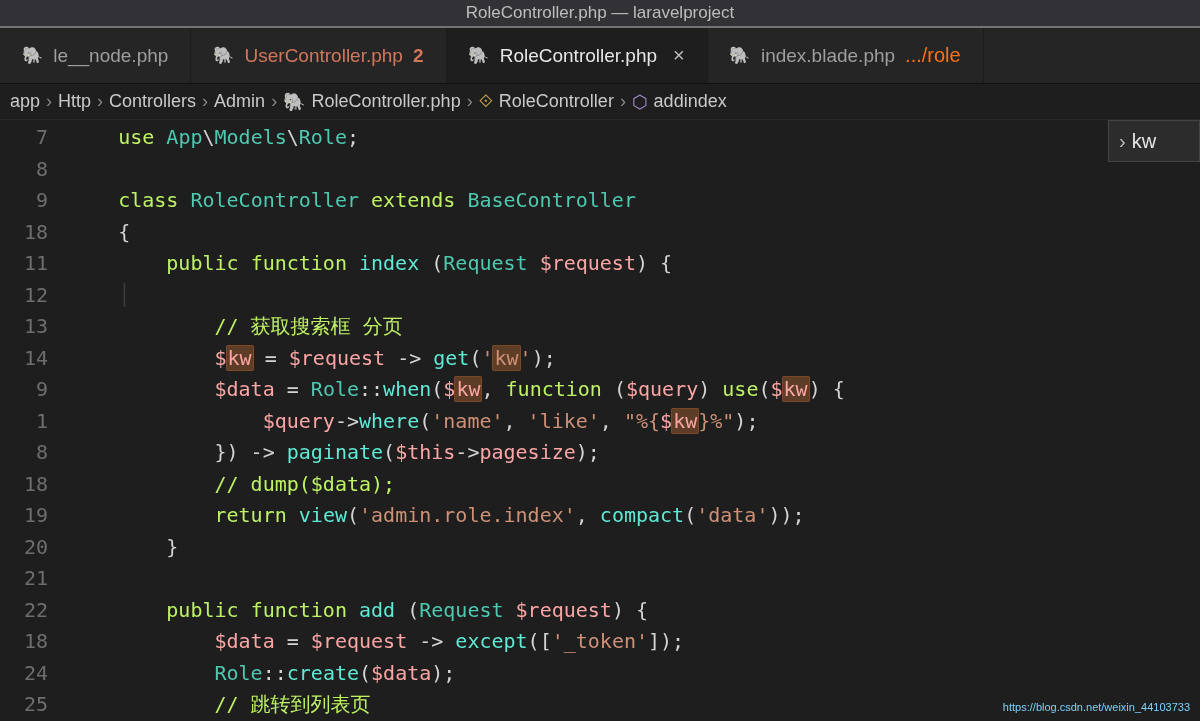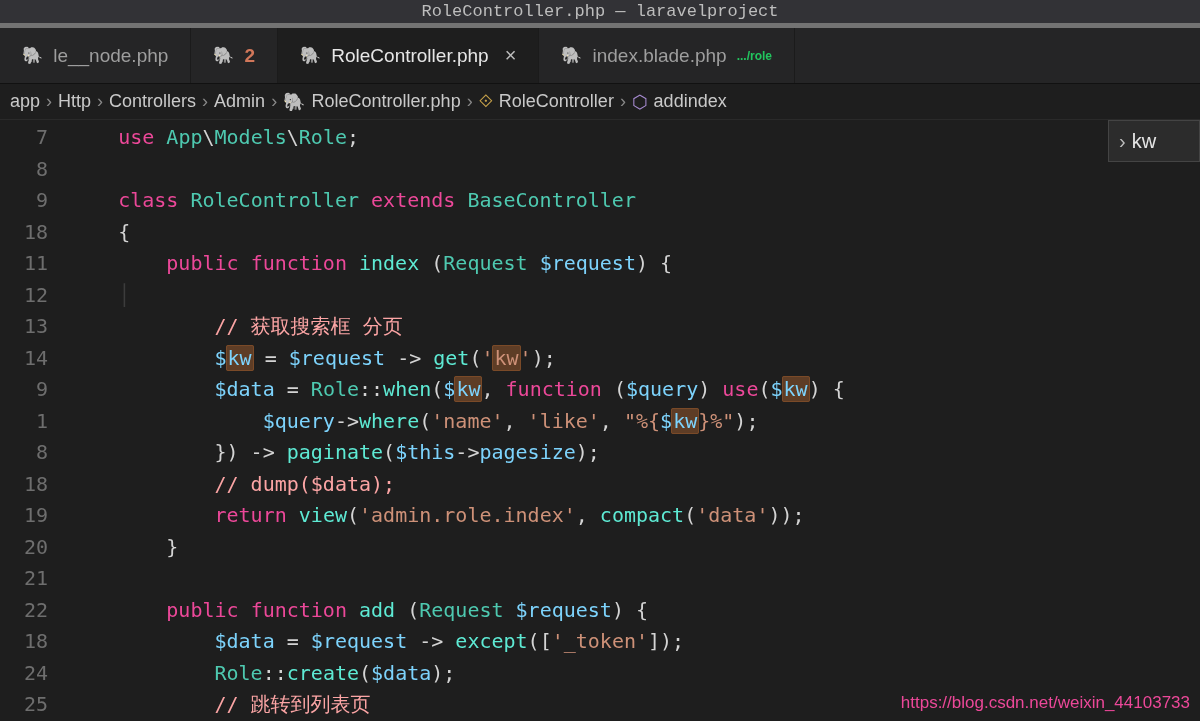--- a/index.html
+++ b/index.html
@@ -9,26 +9,26 @@
     font-family: "Menlo", "Consolas", monospace;
     color: #d4d4d4;
     font-size: 18px;
     position: relative;
   }
 
   
   .titlebar {
     height: 28px;
     background: #323236;
-    border-bottom: 5px solid #737373;
+    border-bottom: 2px solid #737373;
     display: flex;
     align-items: center;
     justify-content: center;
     color: #bdbdbd;
-    font-family: Liberation Mono, monospace;
+    font-family: Liberation Sans, sans-serif;
     font-size: 17px;
   }
 
   
   .tabs {
     height: 56px;
     background: #252526;
     display: flex;
     align-items: stretch;
     border-bottom: 1px solid #111;
@@ -43,21 +43,21 @@
     font-family: -apple-system, "Helvetica Neue", sans-serif;
     font-size: 19px;
     border-right: 1px solid #1b1b1b;
     white-space: nowrap;
     cursor: pointer;
   }
   .tab.active { background: #1e1e1e; color: #e6e6e6; }
   .tab.modified .tab-name { color: #d1775a; }
   .tab .php-icon { color: #8f6fb5; font-size: 17px; }
   .tab .close { color: #bdbdbd; font-size: 20px; margin-left: 6px; }
-  .tab .sub { color: #22c55e; font-size: 12px; font-weight: bold; }
+  .tab .sub { color: #f97316; font-size: 20px; }
   .tab .badge { color: #d1775a; font-weight: 600; }
 
   
   .breadcrumbs {
     height: 36px;
     background: #1e1e1e;
     display: flex;
     align-items: center;
     padding: 0 10px;
     gap: 6px;
@@ -91,26 +91,26 @@
   .gutter div { height: 31.5px; }
   .code {
     flex: 1;
     white-space: pre;
     padding-top: 2px;
   }
   .code .line { height: 31.5px; }
   .indent-guide { color:#3c3c3c; }
 
   
-  .kw  { color:#ec4899; }       
+  .kw  { color:#bef264; }       
   .cls { color:#4ec9b0; }       
   .fn  { color:#5eead4; }       
-  .var { color:#7dd3fc; }       
+  .var { color:#fca5a5; }       
   .str { color:#ce9178; }       
-  .cmt { color:#fca5a5; }       
+  .cmt { color:#bef264; }       
   .pun { color:#d4d4d4; }
   .hl {
     background:#5e3d26;
     border:1px solid #7a4a28;
     border-radius:2px;
     padding:0 1px;
     margin:0 -1px;
   }
 
   
@@ -124,39 +124,40 @@
     gap: 6px; padding: 0 10px;
     color: #e6e6e6;
     font-family: -apple-system, sans-serif;
     font-size: 20px;
   }
   .find-badge .chev { color: #bdbdbd; }
 
   .watermark {
     position: absolute;
     right: 10px; bottom: 8px;
-    color: #ec4899;
+    color: #7dd3fc;
     font-family: -apple-system, sans-serif;
-    font-size: 17px;
+    font-size: 11px;
   }
 </style>
 </head>
 <body>
 
 <div class="titlebar">
   <span>RoleController.php — laravelproject</span>
 </div>
 
 <div class="tabs" id="tabs">
     <div class="tab">
       <span class="php-icon">🐘</span>
       <span class="tab-name">le__node.php</span>
     </div>
     <div class="tab modified">
       <span class="php-icon">🐘</span>
+      <span class="tab-name">UserController.php</span>
       <span class="badge"> 2</span>
     </div>
     <div class="tab active">
       <span class="php-icon">🐘</span>
       <span class="tab-name">RoleController.php</span>
       <span class="close">×</span>
     </div>
     <div class="tab">
       <span class="php-icon">🐘</span>
       <span class="tab-name">index.blade.php</span>

